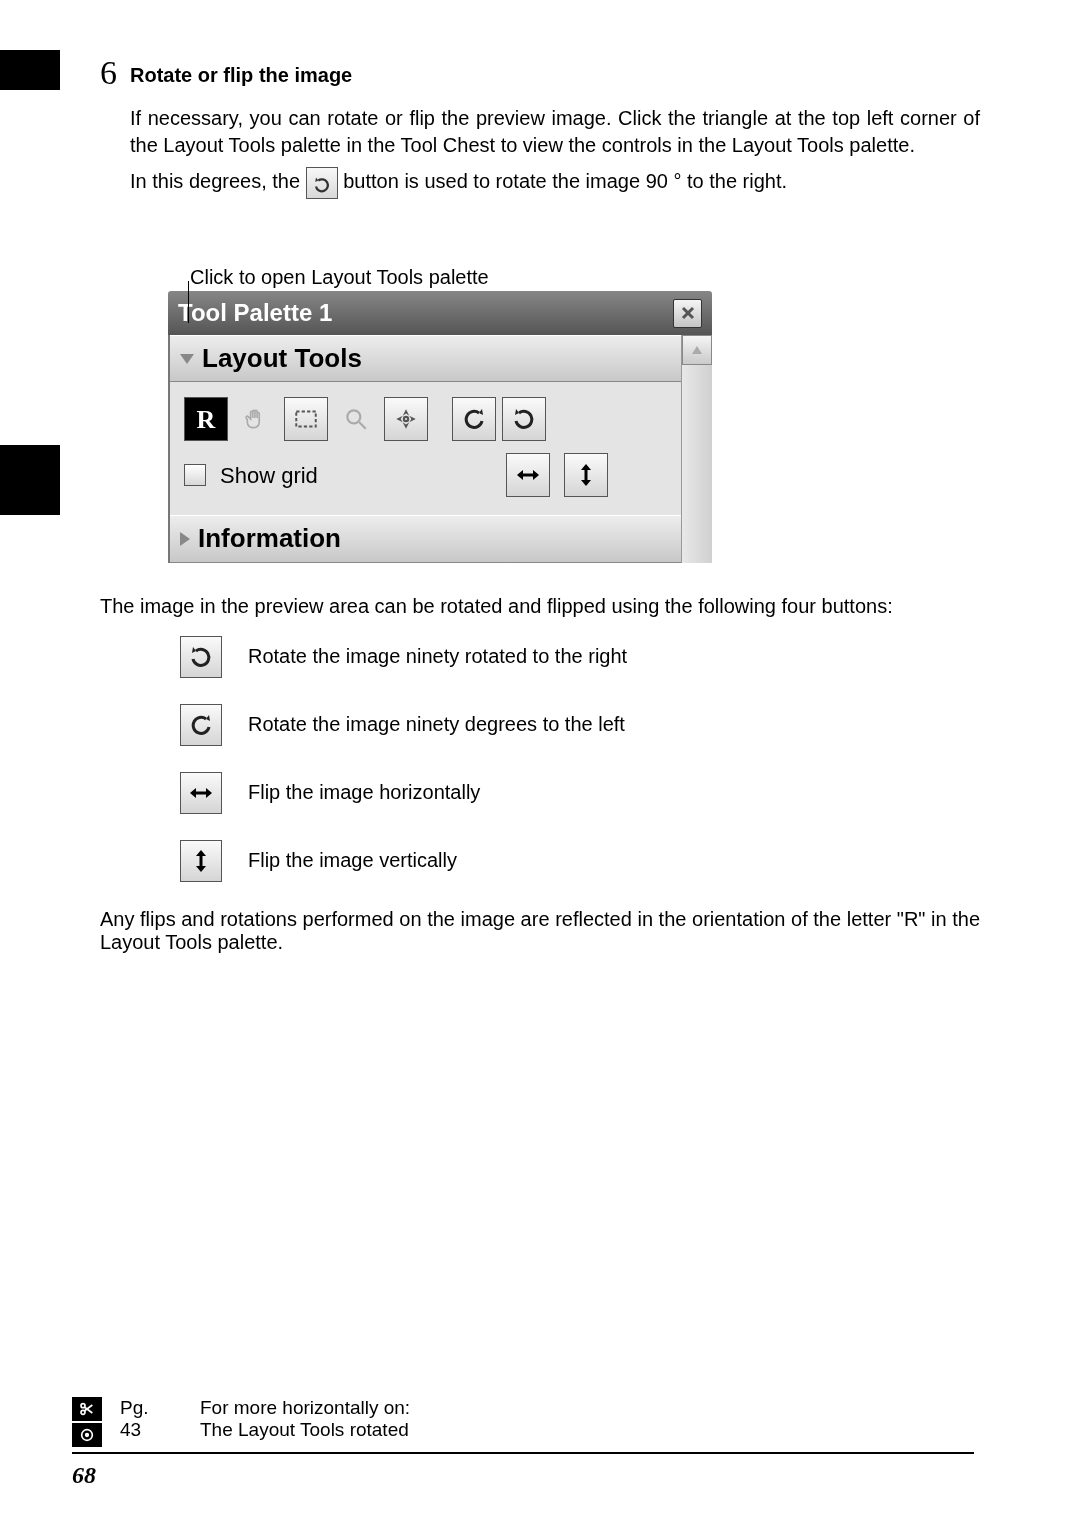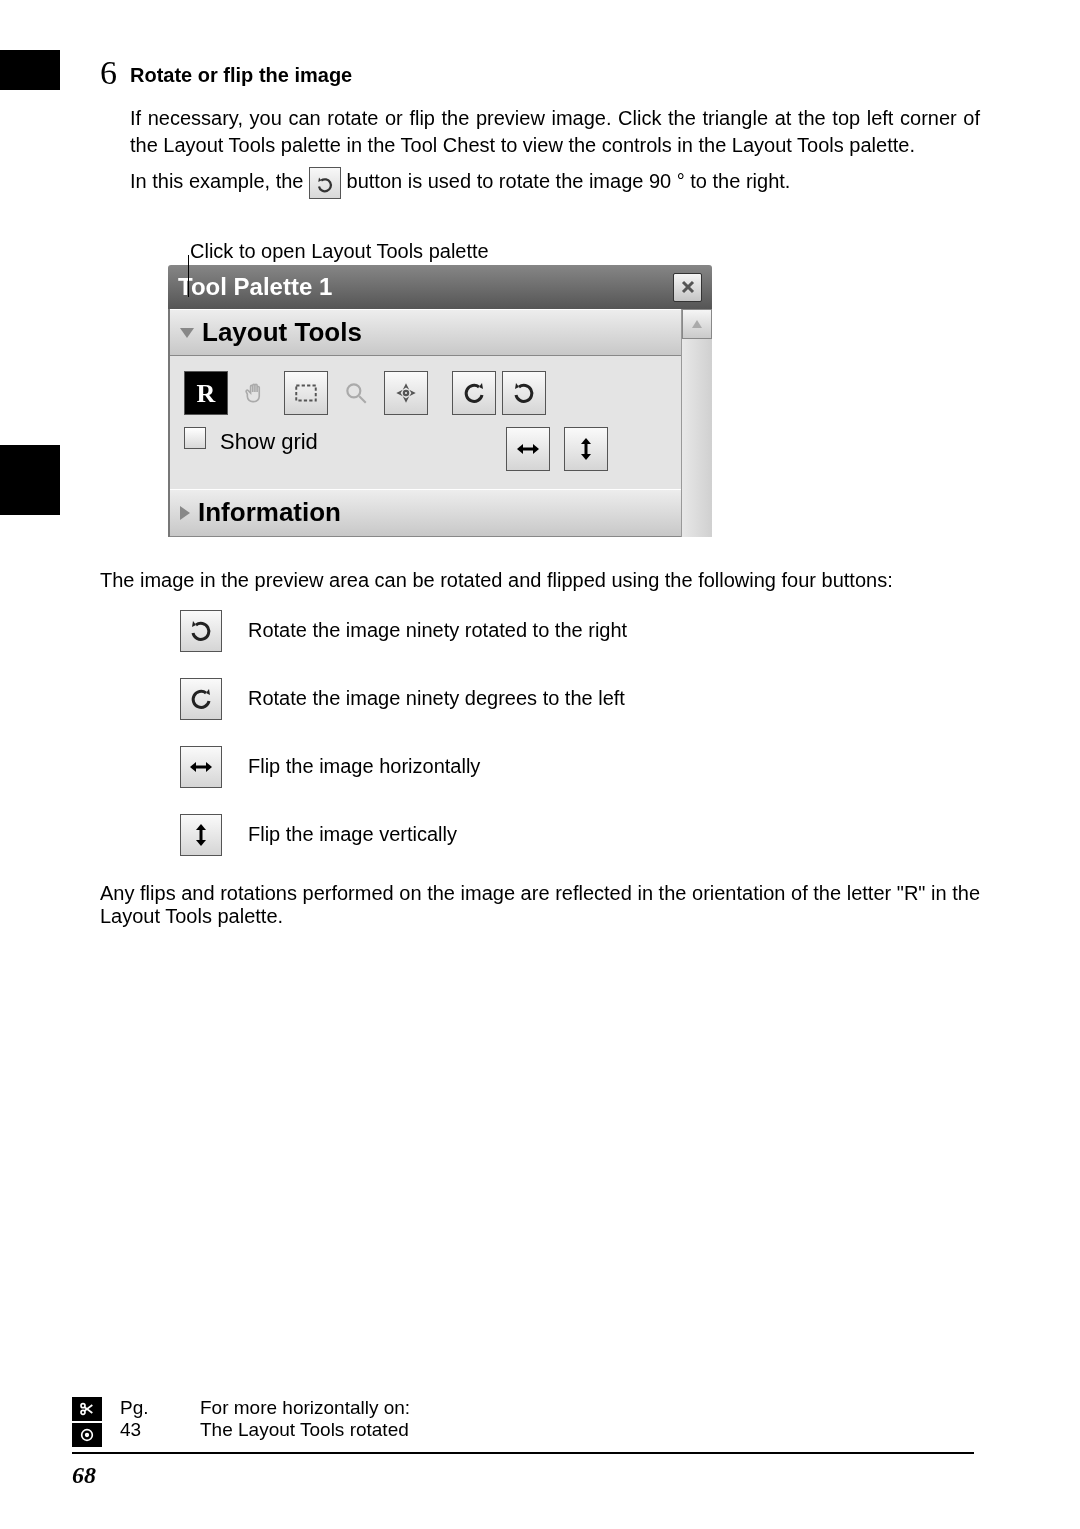--- a/index.html
+++ b/index.html
@@ -76,21 +76,21 @@
     height: 30px;
     border: 1px solid #555;
     background: linear-gradient(#f8f8f8,#d8d8d8);
     vertical-align: middle;
     text-align: center;
     line-height: 30px;
   }
   .inline-btn svg { vertical-align: middle; }
 
   .palette-annot {
-    margin-top: 39px;
+    margin-top: 65px;
     margin-left: 60px;
     font-size: 20px;
   }
 
   .palette {
     margin-left: 38px;
     margin-top: 0;
     width: 544px;
     border: none;
   }
@@ -200,21 +200,21 @@
   }
   .tool-btn.dark {
     background: #000;
     color: #fff;
     font-weight: 900;
     font-family: Georgia,serif;
     font-size: 26px;
   }
   .showgrid-row {
     display: flex;
-    align-items: flex-start;
+    align-items: center;
     gap: 14px;
     font-size: 22px;
   }
   .checkbox {
     width: 20px;height:20px;border:1px solid #555;background:linear-gradient(#fff,#d8d8d8);
   }
   .spacer { flex: 0 0 160px; }
 
   .after-palette {
     margin-top: 32px;
@@ -287,21 +287,21 @@
   <div class="black-tab"></div>
   <div class="black-tab2"></div>
 
   <div class="content">
     <div class="step-row">
       <div class="step-num">6</div>
       <div class="step-body">
         <div class="step-title">Rotate or flip the image</div>
         <p class="step-para">If necessary, you can rotate or flip the preview image.  Click the triangle at the top left corner of the Layout Tools palette in the Tool Chest to view the controls in the Layout Tools palette.</p>
         <p class="step-para example-line">
-          <span>In this example, the </span>
+          <span>In this degrees, the </span>
           <span class="inline-btn">
             <svg width="18" height="18" viewBox="0 0 24 24" fill="none" stroke="#333" stroke-width="3">
                 <path d="M4 14a8 8 0 1 0 3-8"></path>
                 <polyline points="4 2 7 6 3 8" fill="#333" stroke="none"></polyline>
               </svg>
           </span>
           <span> button is used to rotate the image 90 ° to the right.</span>
         </p>
 
         <div class="palette-annot">Click to open Layout Tools palette</div>

